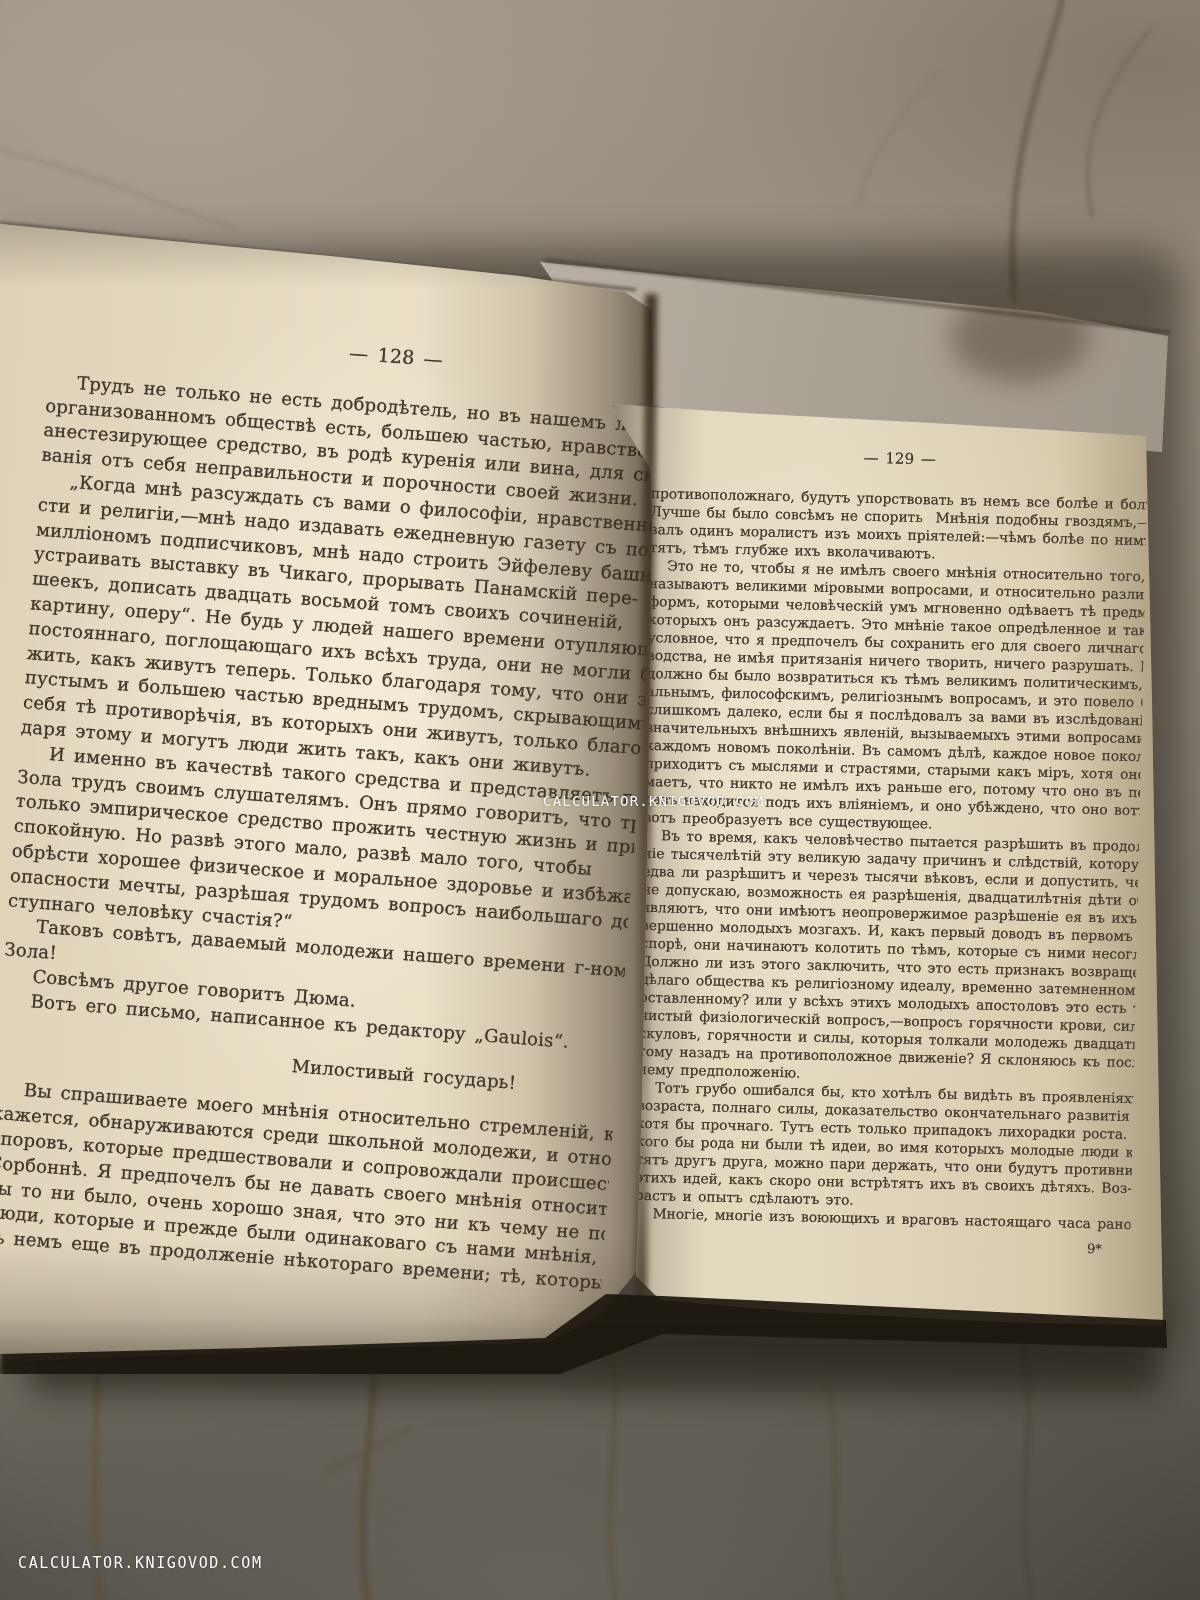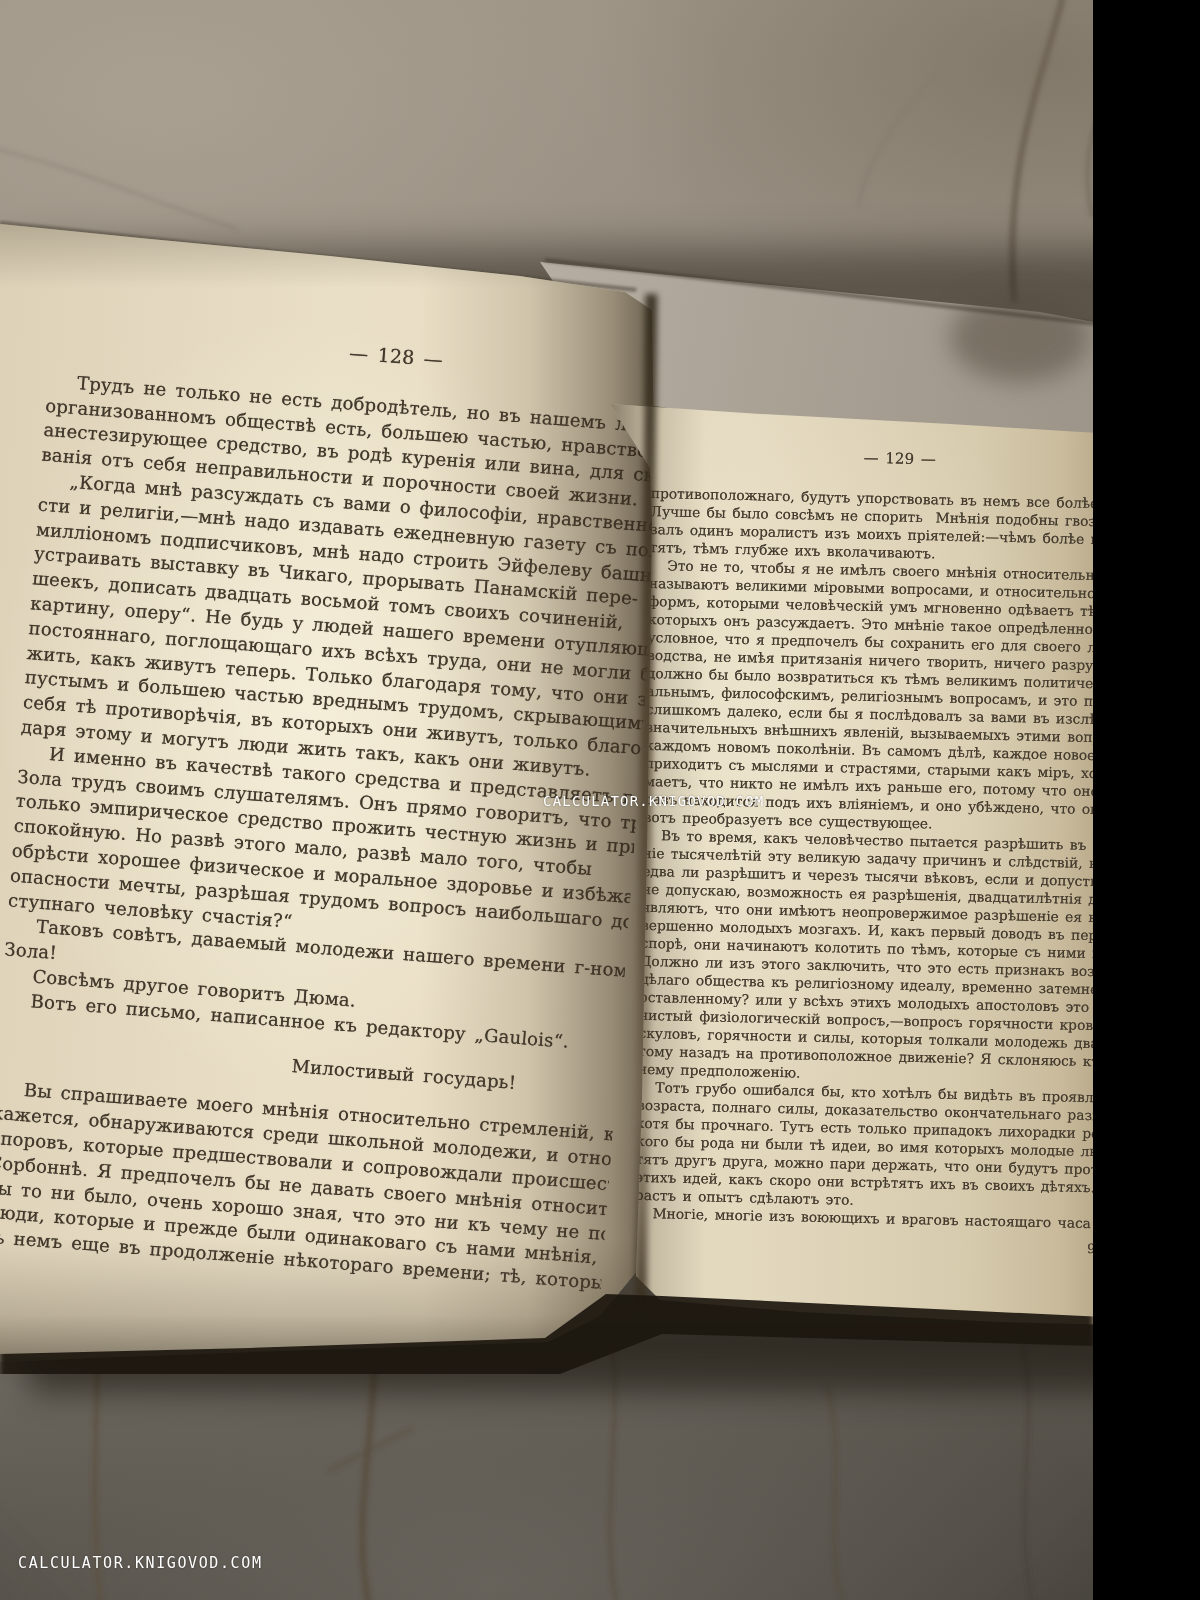--- a/index.html
+++ b/index.html
@@ -1,16 +1,16 @@
 <!DOCTYPE html>
 <html><head>
 <meta charset="utf-8">
 <style>
   html,body{margin:0;padding:0;background:#000;}
-  .photo{position:relative;width:1093px;height:1600px;overflow:hidden;
+  .photo{position:relative;width:1200px;height:1600px;overflow:hidden;
     font-family:"DejaVu Serif", serif;
     background:
       radial-gradient(900px 520px at 15% 6%, rgba(172,162,148,.85) 0%, rgba(172,162,148,0) 62%),
       radial-gradient(760px 430px at 96% 4%, rgba(128,118,103,.9) 0%, rgba(128,118,103,0) 60%),
       radial-gradient(900px 420px at 45% 99%, rgba(110,105,97,.75) 0%, rgba(110,105,97,0) 70%),
       linear-gradient(172deg, #9d9486 0%, #978e81 22%, #8c8478 48%, #78736a 72%, #5a554d 88%, #4a463f 100%);}
   .veins{position:absolute;left:0;top:0;z-index:1;}
   .book-shadow{position:absolute;left:-6px;top:248px;width:1190px;height:1110px;background:#241e15;
     border-radius:40px;filter:blur(20px);opacity:.5;z-index:2;}
   .floor-shadow{position:absolute;left:30px;top:1322px;width:1130px;height:72px;background:rgba(22,17,10,.5);

